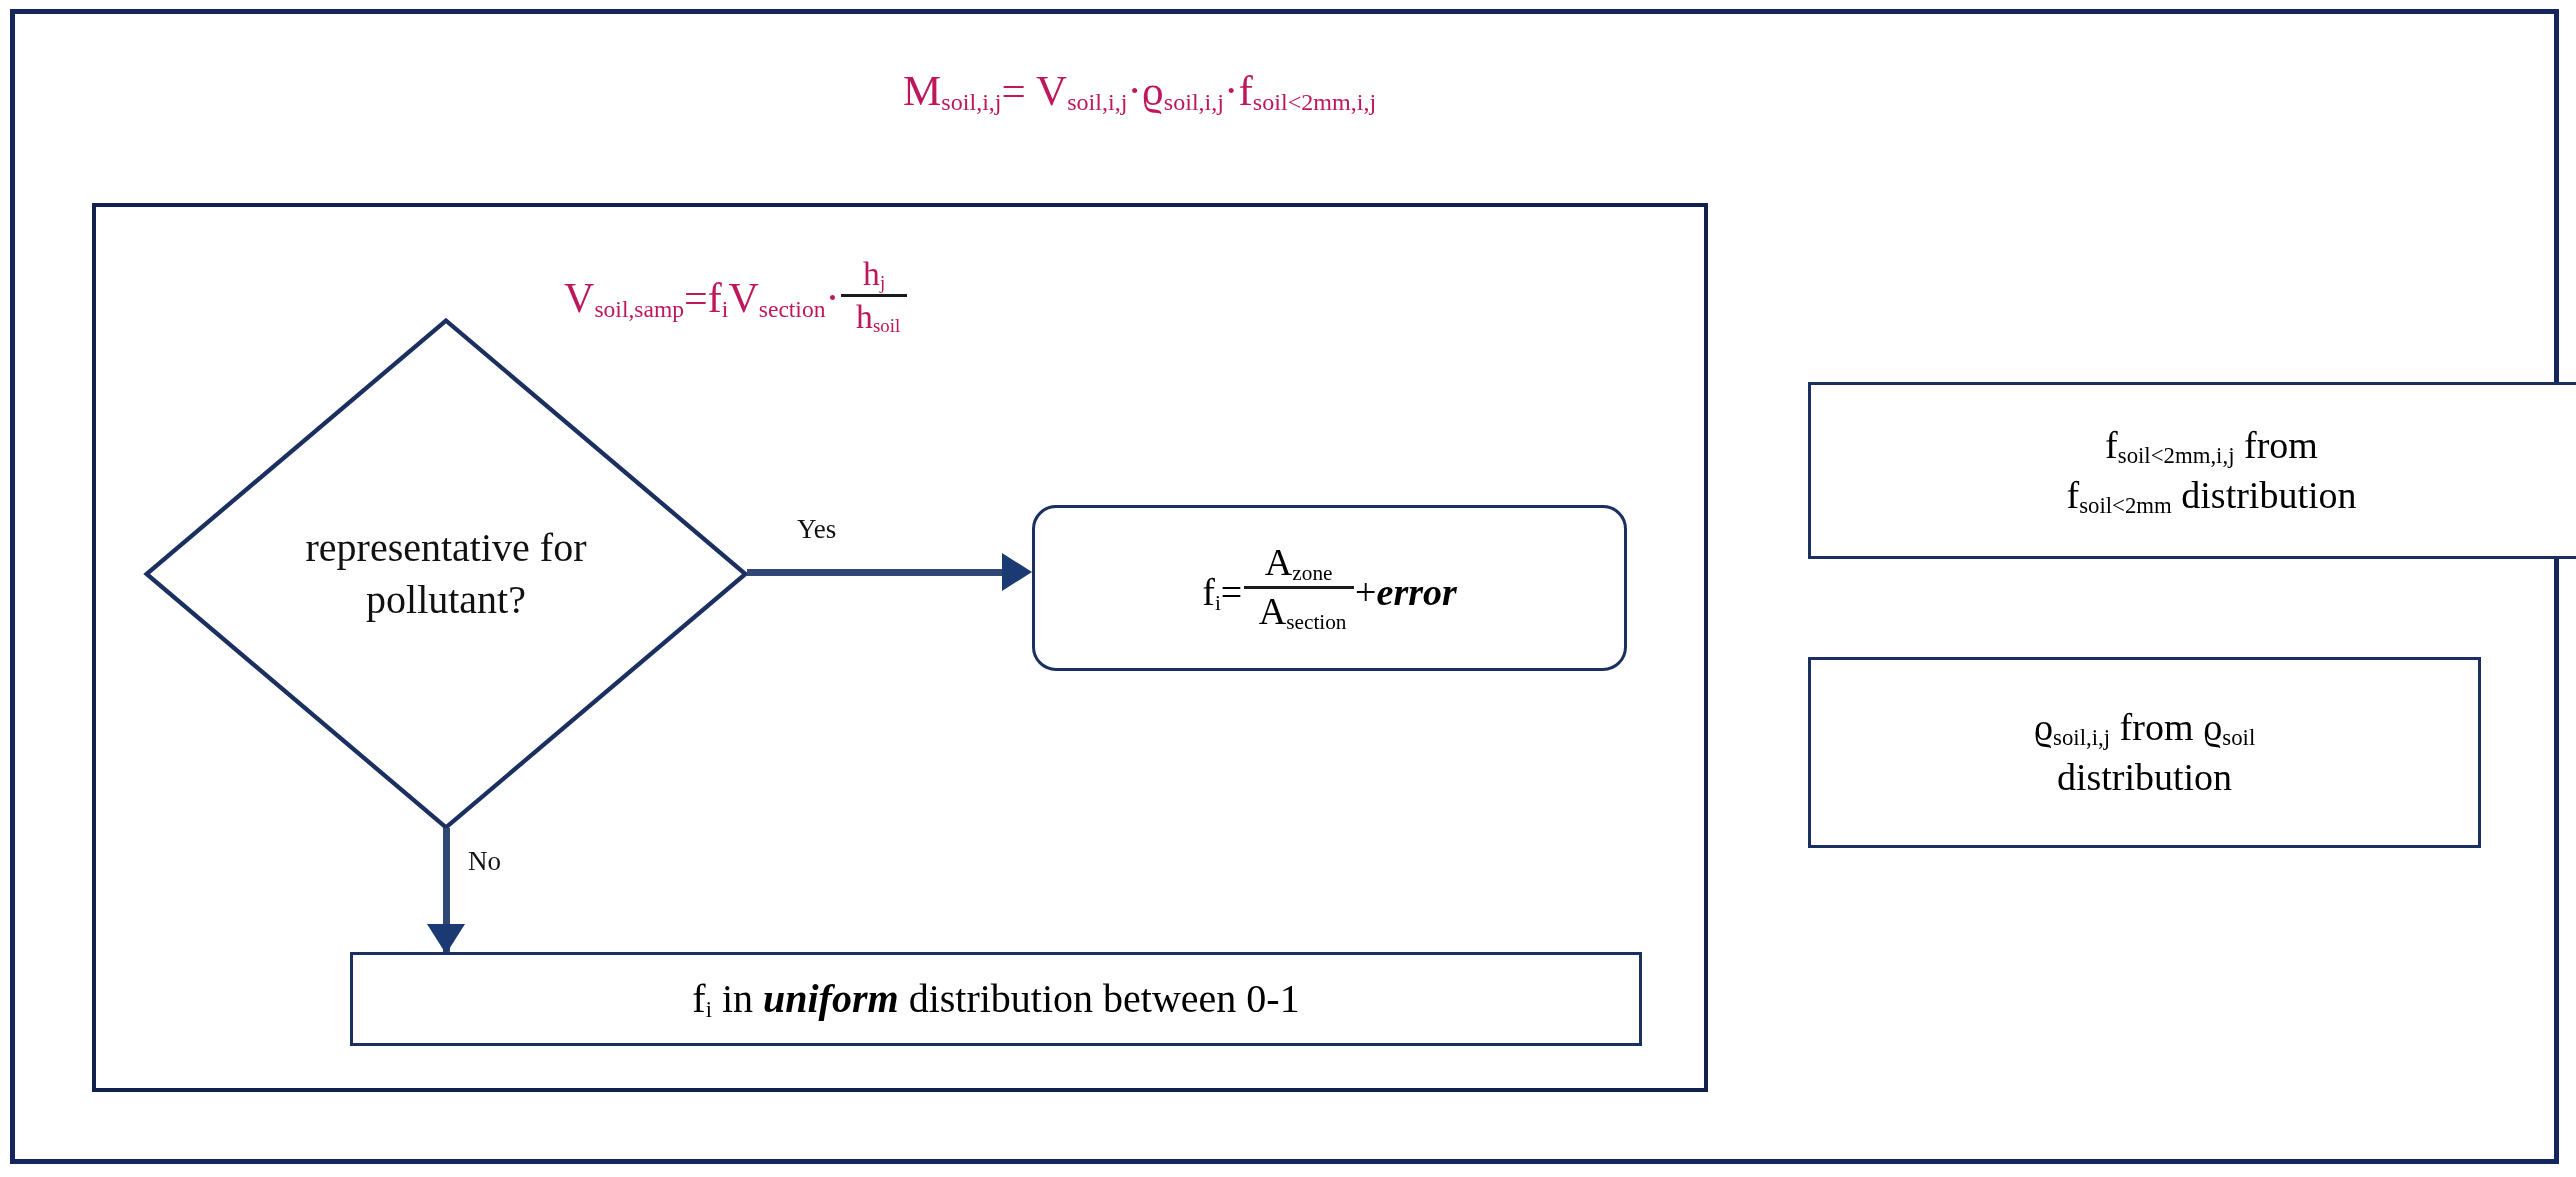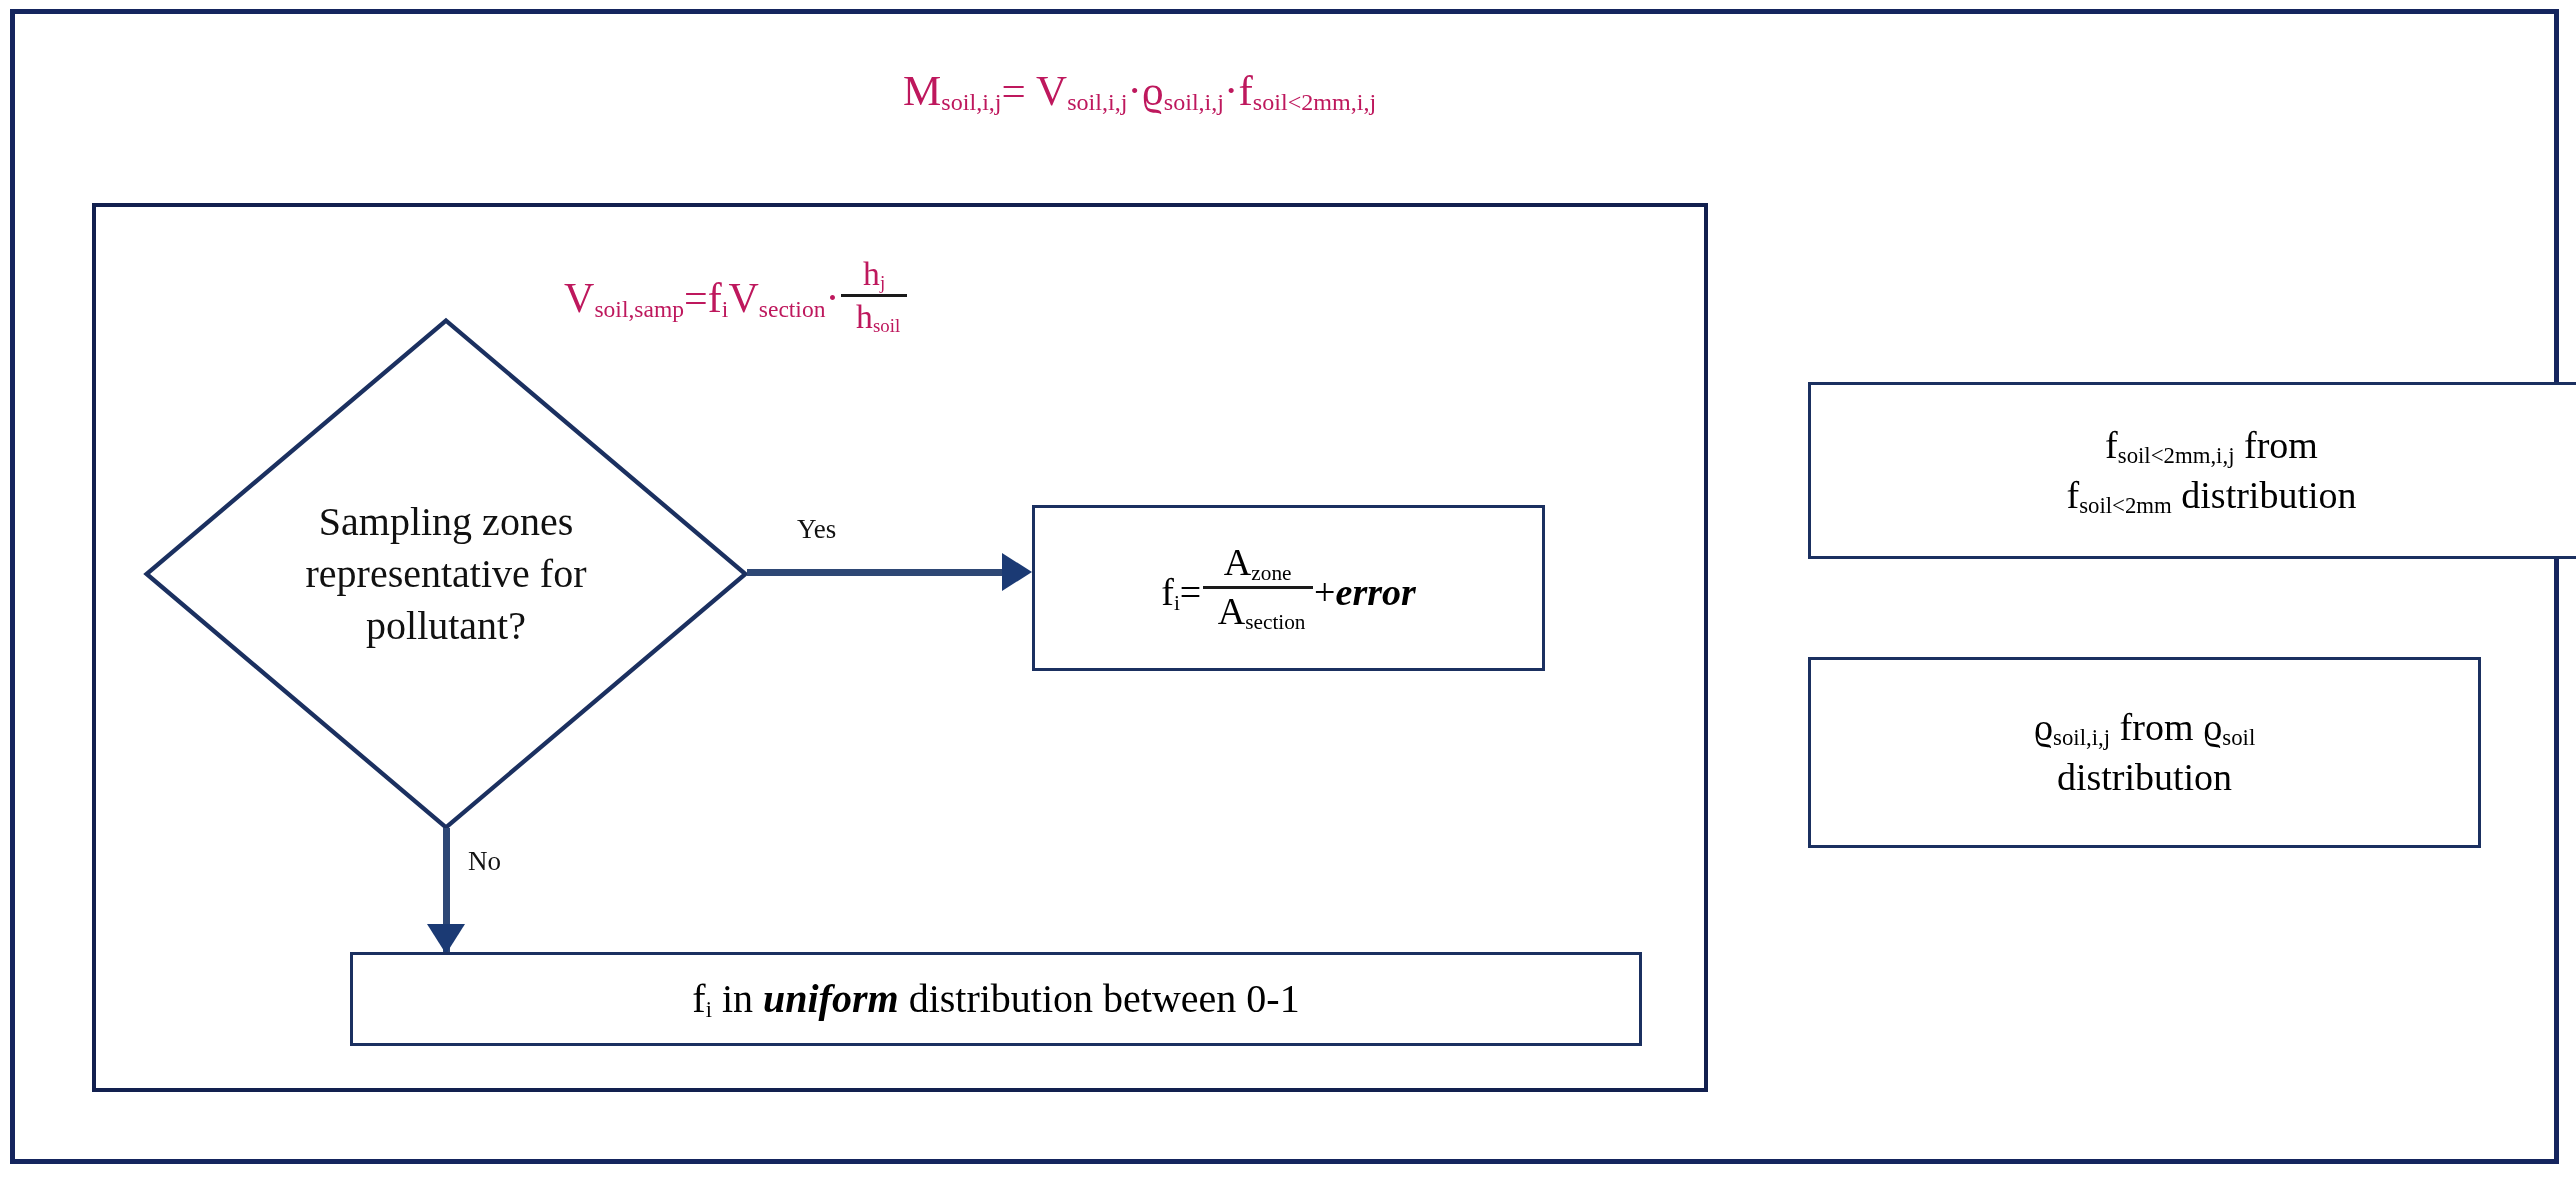--- a/index.html
+++ b/index.html
@@ -142,21 +142,21 @@
     border-left: 19px solid transparent;
     border-right: 19px solid transparent;
   }
   .branch-label {
     position: absolute;
     font-size: 27px;
     color: #121212;
   }
 
   
-  #yes-box   { left: 1032px; top: 505px;  width: 513px;  height: 166px; }
+  #yes-box   { left: 1032px; top: 505px;  width: 595px;  height: 166px; border-radius: 24px; }
   #no-box    { left: 350px;  top: 952px; width: 1292px; height: 94px; font-size: 40px; }
   #right-box-1 { left: 1808px; top: 382px;  width: 807px; height: 177px; }
   #right-box-2 { left: 1808px; top: 657px;  width: 673px; height: 191px; }
 
   .right-box-text {
     font-size: 38px;
     line-height: 1.30;
     padding: 0 13px;
   }
 
@@ -179,21 +179,20 @@
 
   <div class="eq eq-vsoil">
     <span>V</span><sub>soil,samp</sub><span>=</span><span>f</span><sub>i</sub><span>V</span><sub>section</sub><span>·</span><span class="frac frac-sm"><span class="num"><span>h</span><sub>j</sub></span><span class="den"><span>h</span><sub>soil</sub></span></span>
   </div>
 
   <div id="decision">
     <svg viewBox="0 0 840 712" preserveAspectRatio="none">
       <polygon points="420,5 835,356 420,707 5,356" fill="#ffffff" stroke="#1b3060" stroke-width="6"></polygon>
     </svg>
     <div id="decision-text">
-      <div>Sampling zones</div>
       <div>representative for</div>
       <div>pollutant?</div>
     </div>
   </div>
 
   <div class="conn-line" style="left:747px; top:569px; width:260px; height:6.5px;"></div>
   <div class="arrow-right" style="left:1002px; top:553px;"></div>
   <div class="branch-label" style="left:797px; top:514px;">Yes</div>
 
   <div class="conn-line" style="left:443px; top:828px; width:6.5px; height:130px;"></div>

